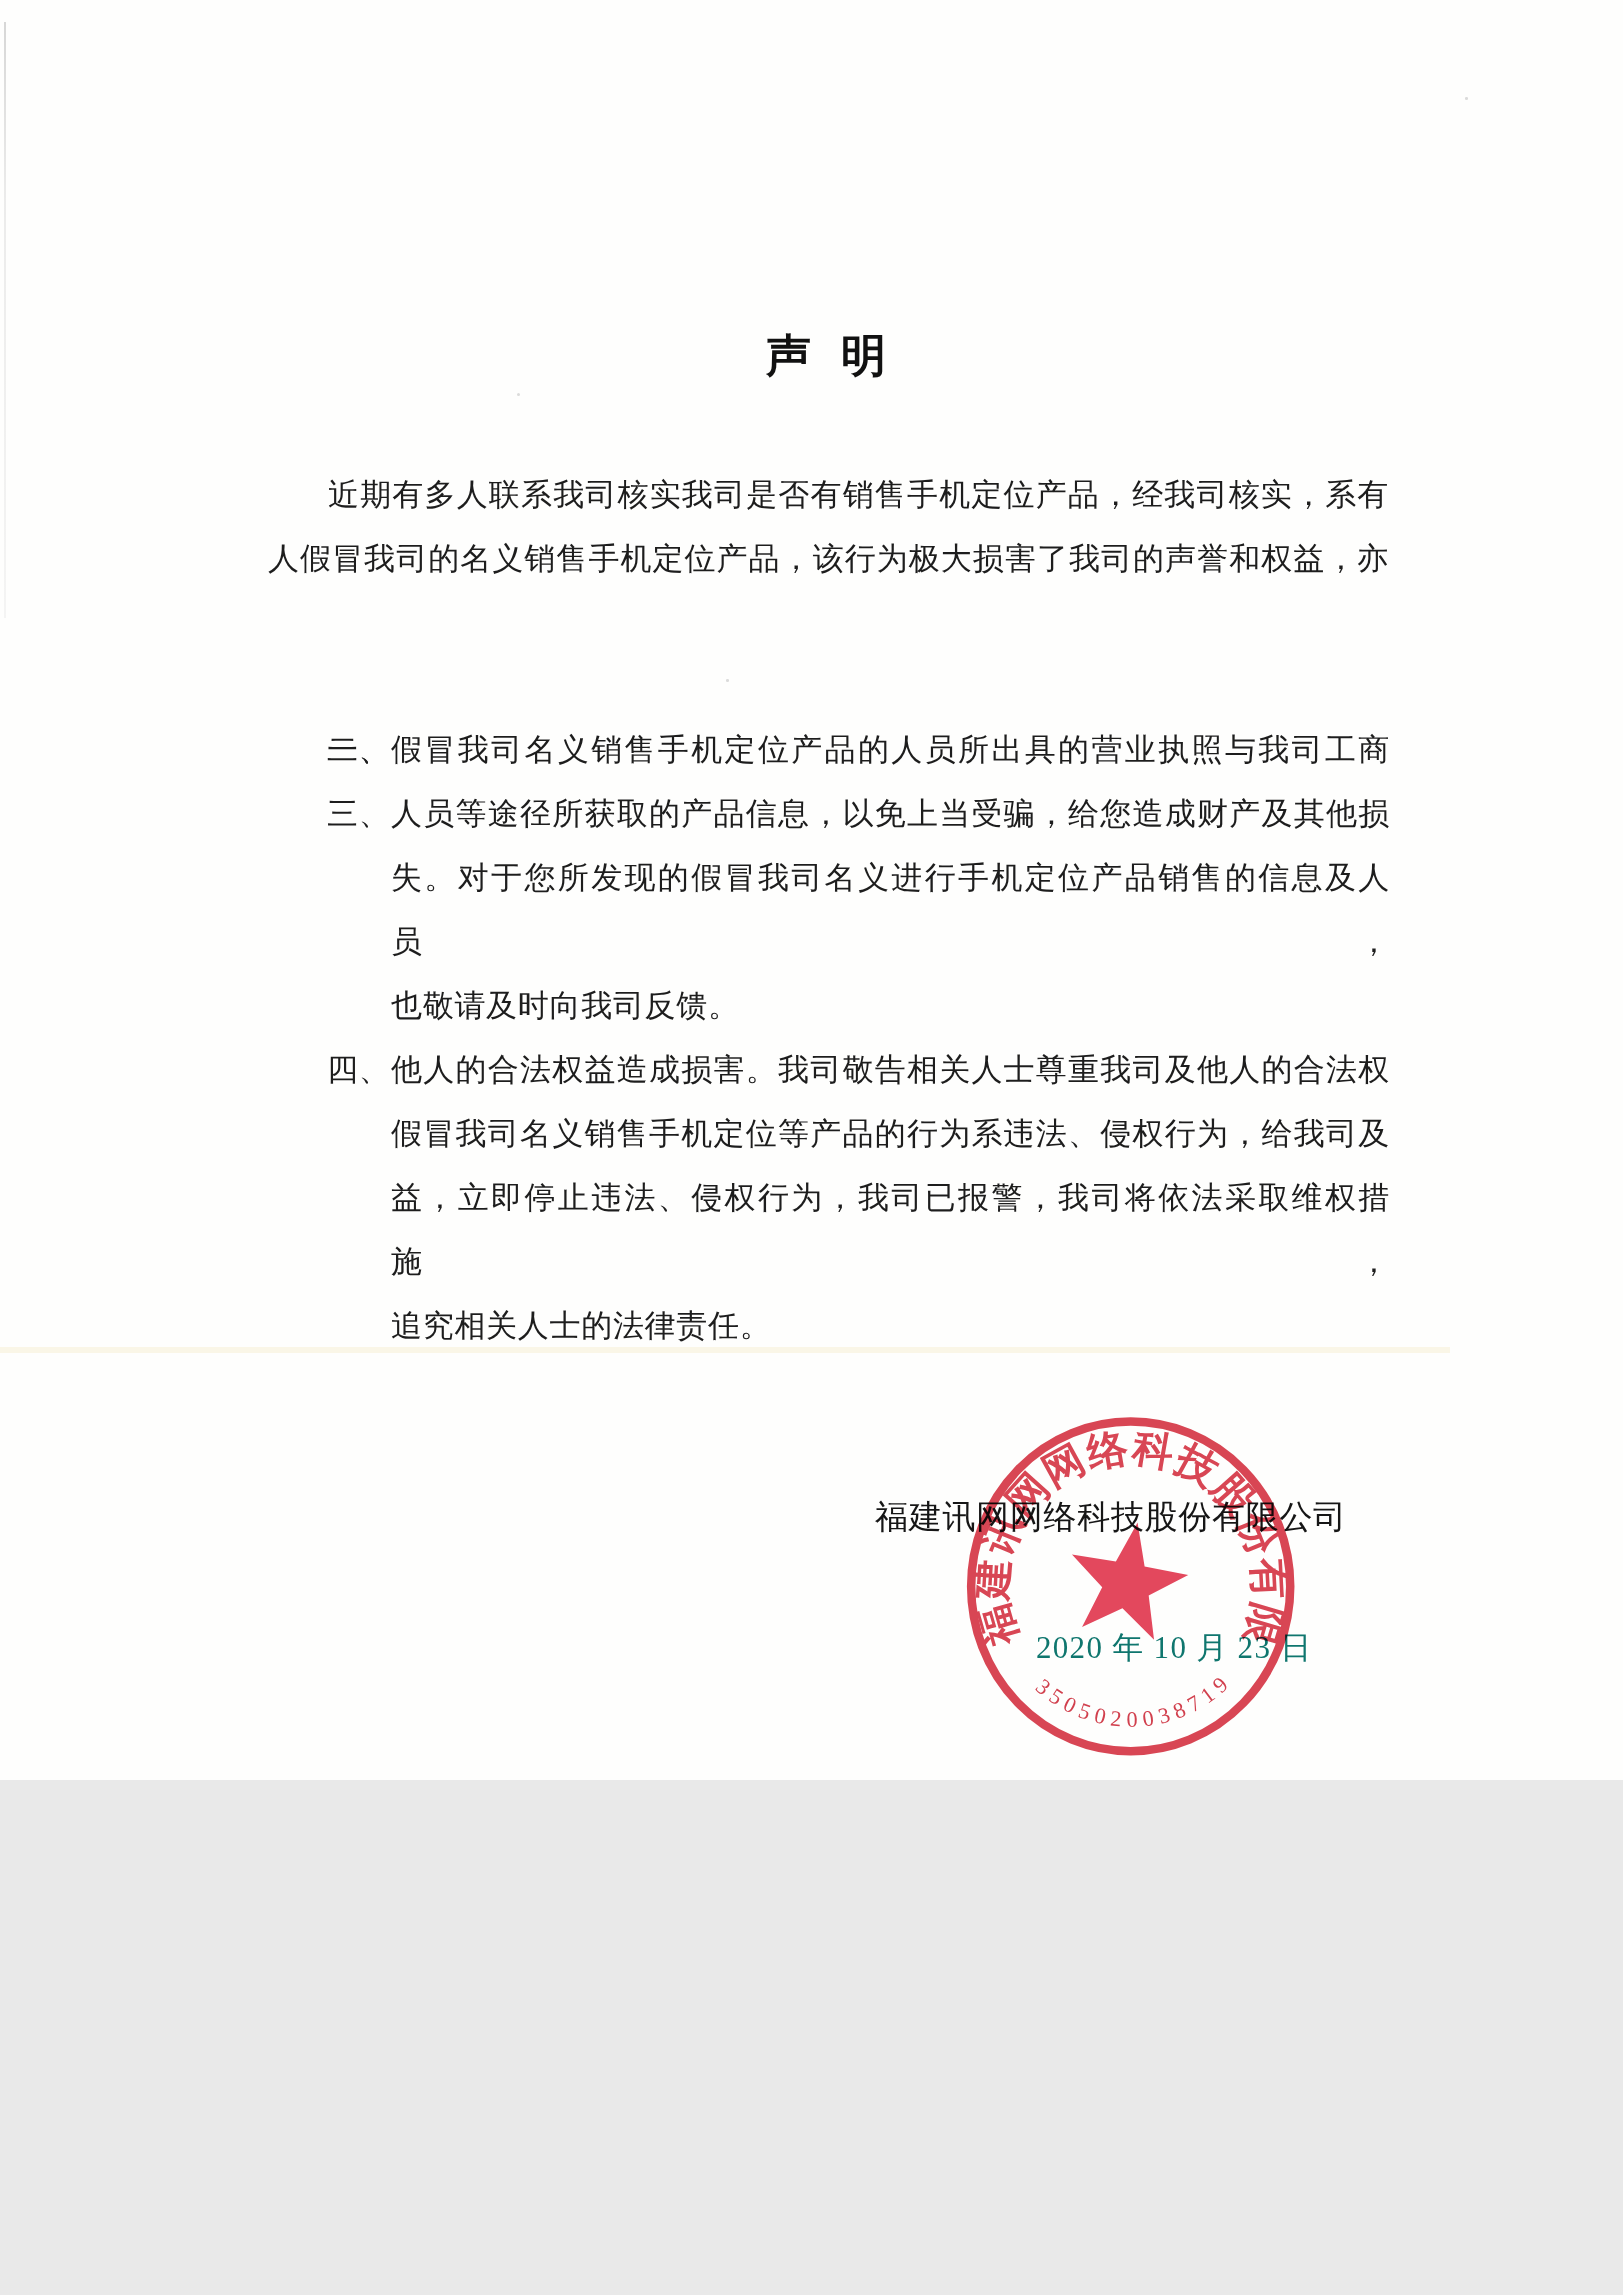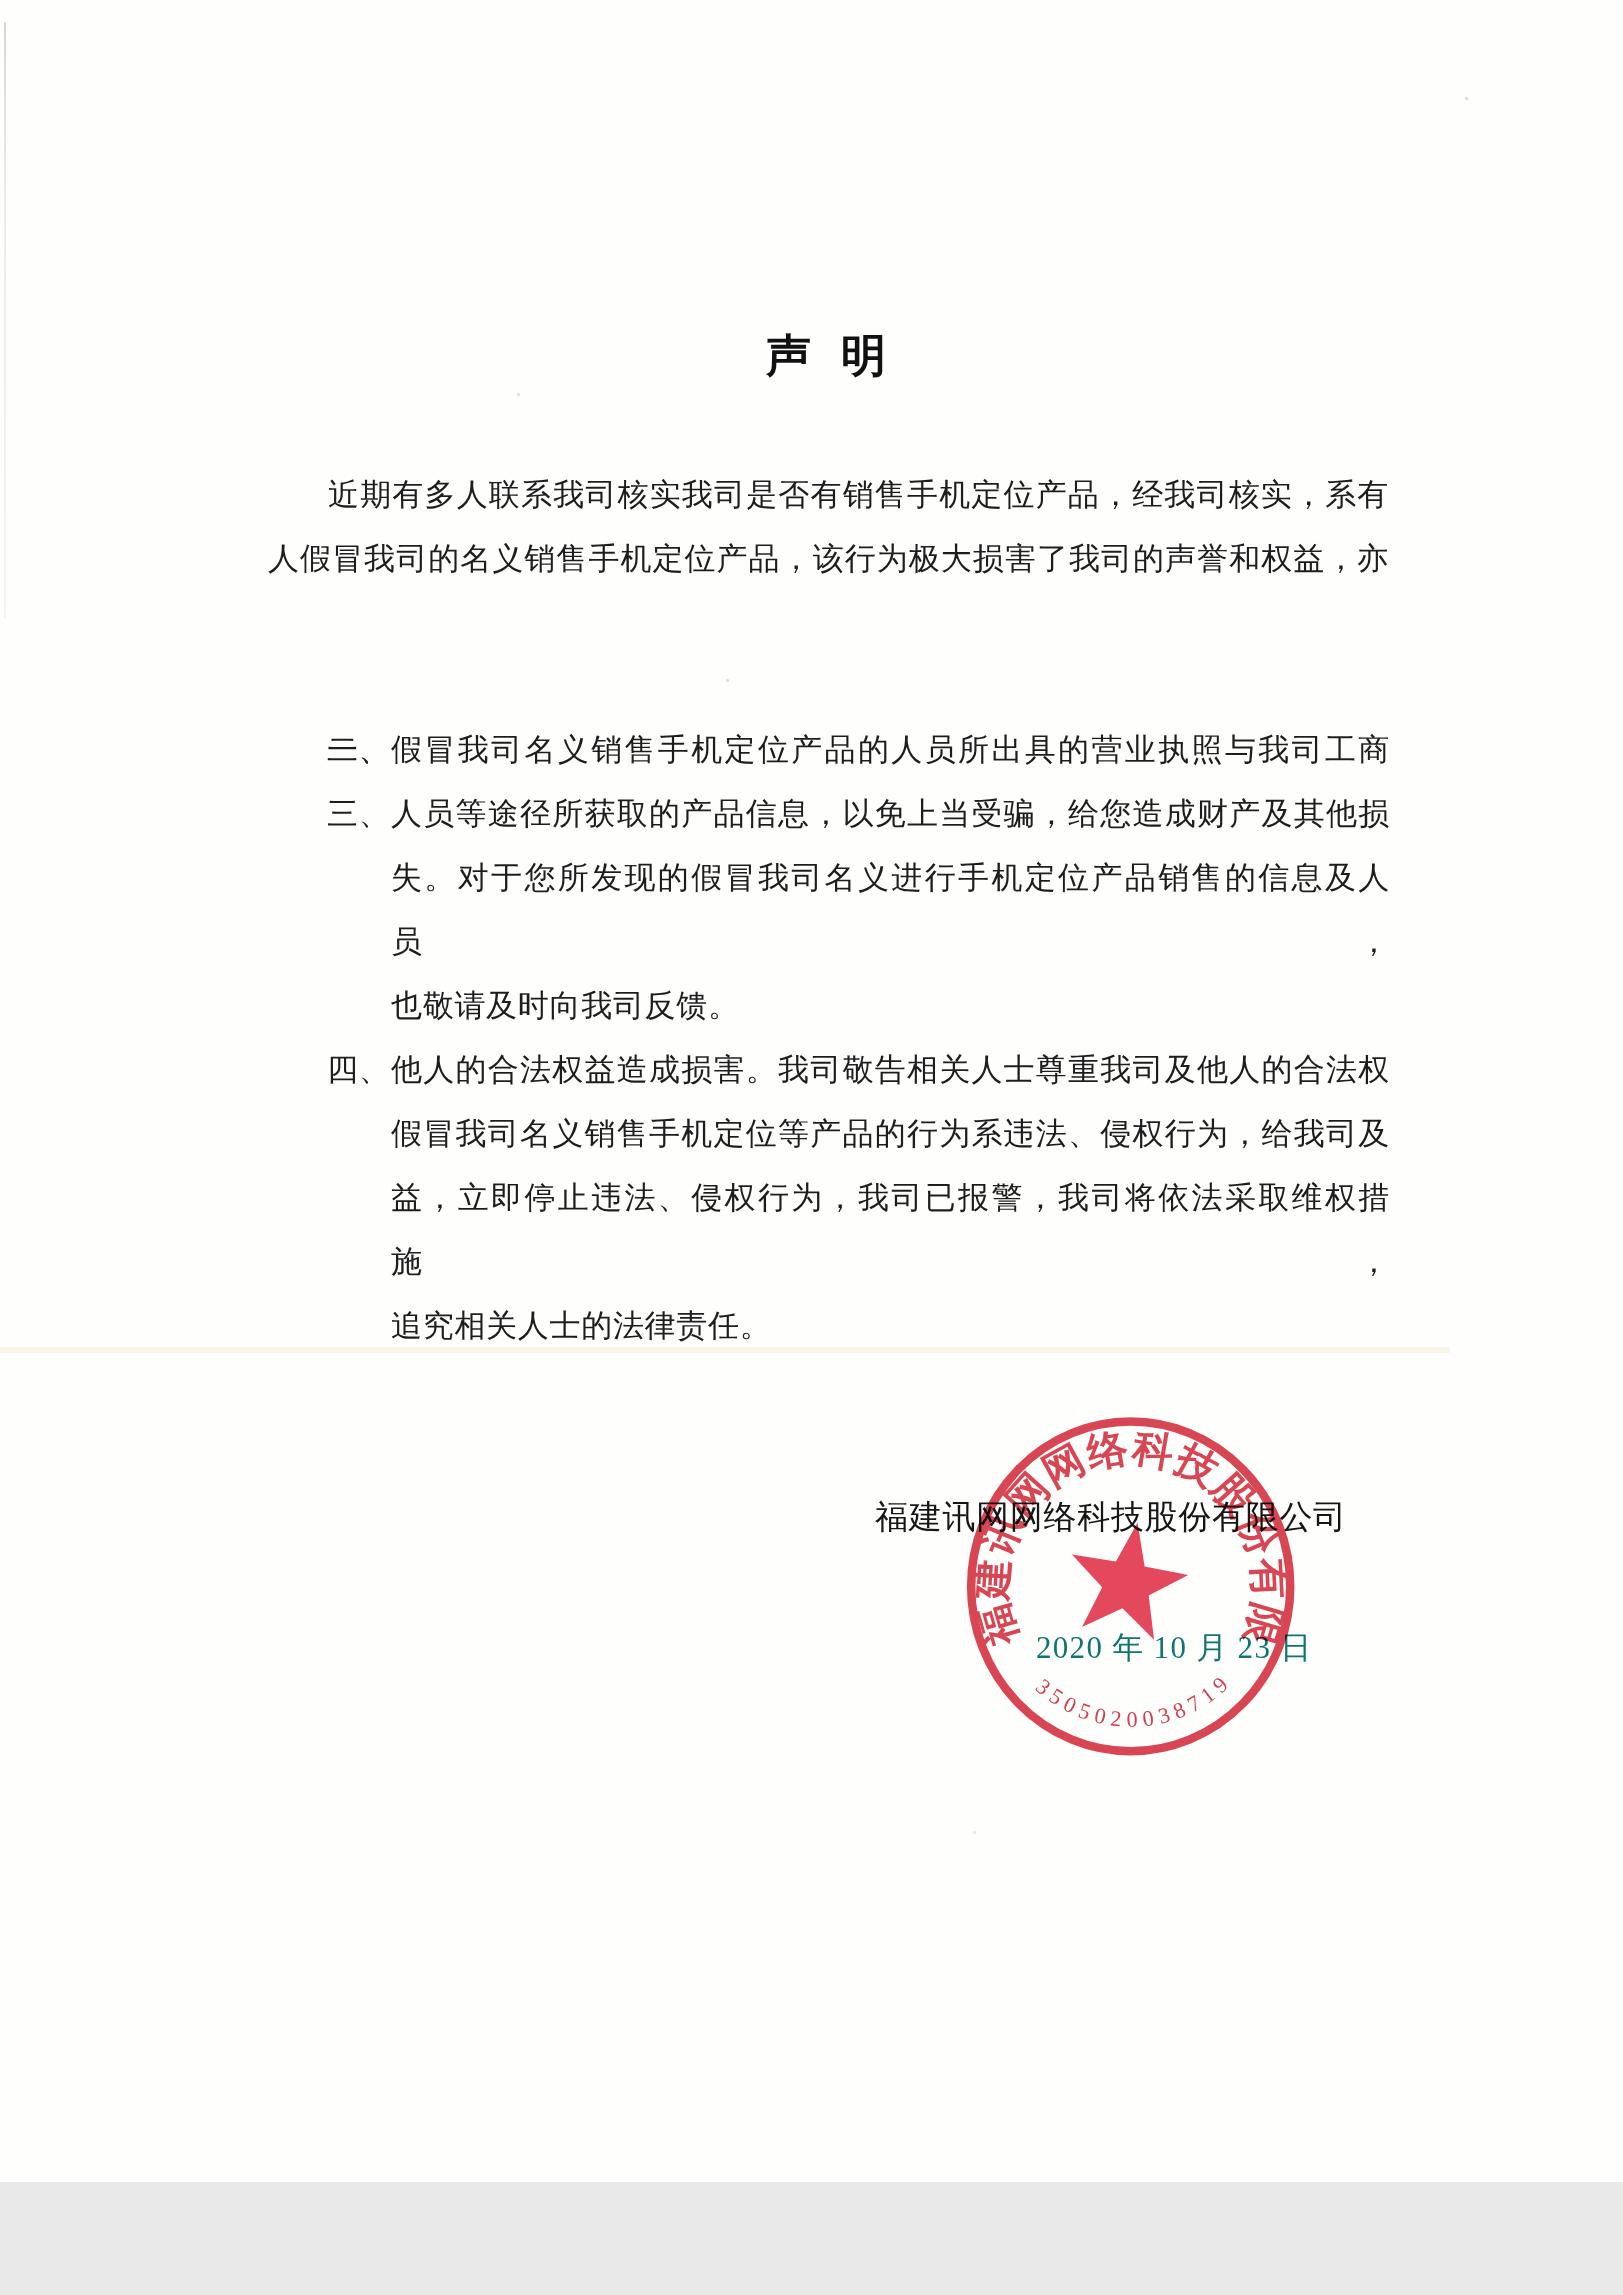--- a/index.html
+++ b/index.html
@@ -1,18 +1,18 @@
 <!DOCTYPE html>
 <html style="font-size:10.5px"><head>
 <meta charset="utf-8">
 <style>
   html,body{margin:0;padding:0;background:#e9e9e9;}
   .page{
     position:relative;
-    width:1623px;height:2182px;
+    width:1623px;height:1780px;
     margin:0 auto;
     background:#fefefd;
     overflow:hidden;
     font-family:"Liberation Serif","DejaVu Serif",serif;
     color:#1d1d1d;
   }
   
   .title{
     position:absolute;left:766px;top:327px;
     margin:0;

